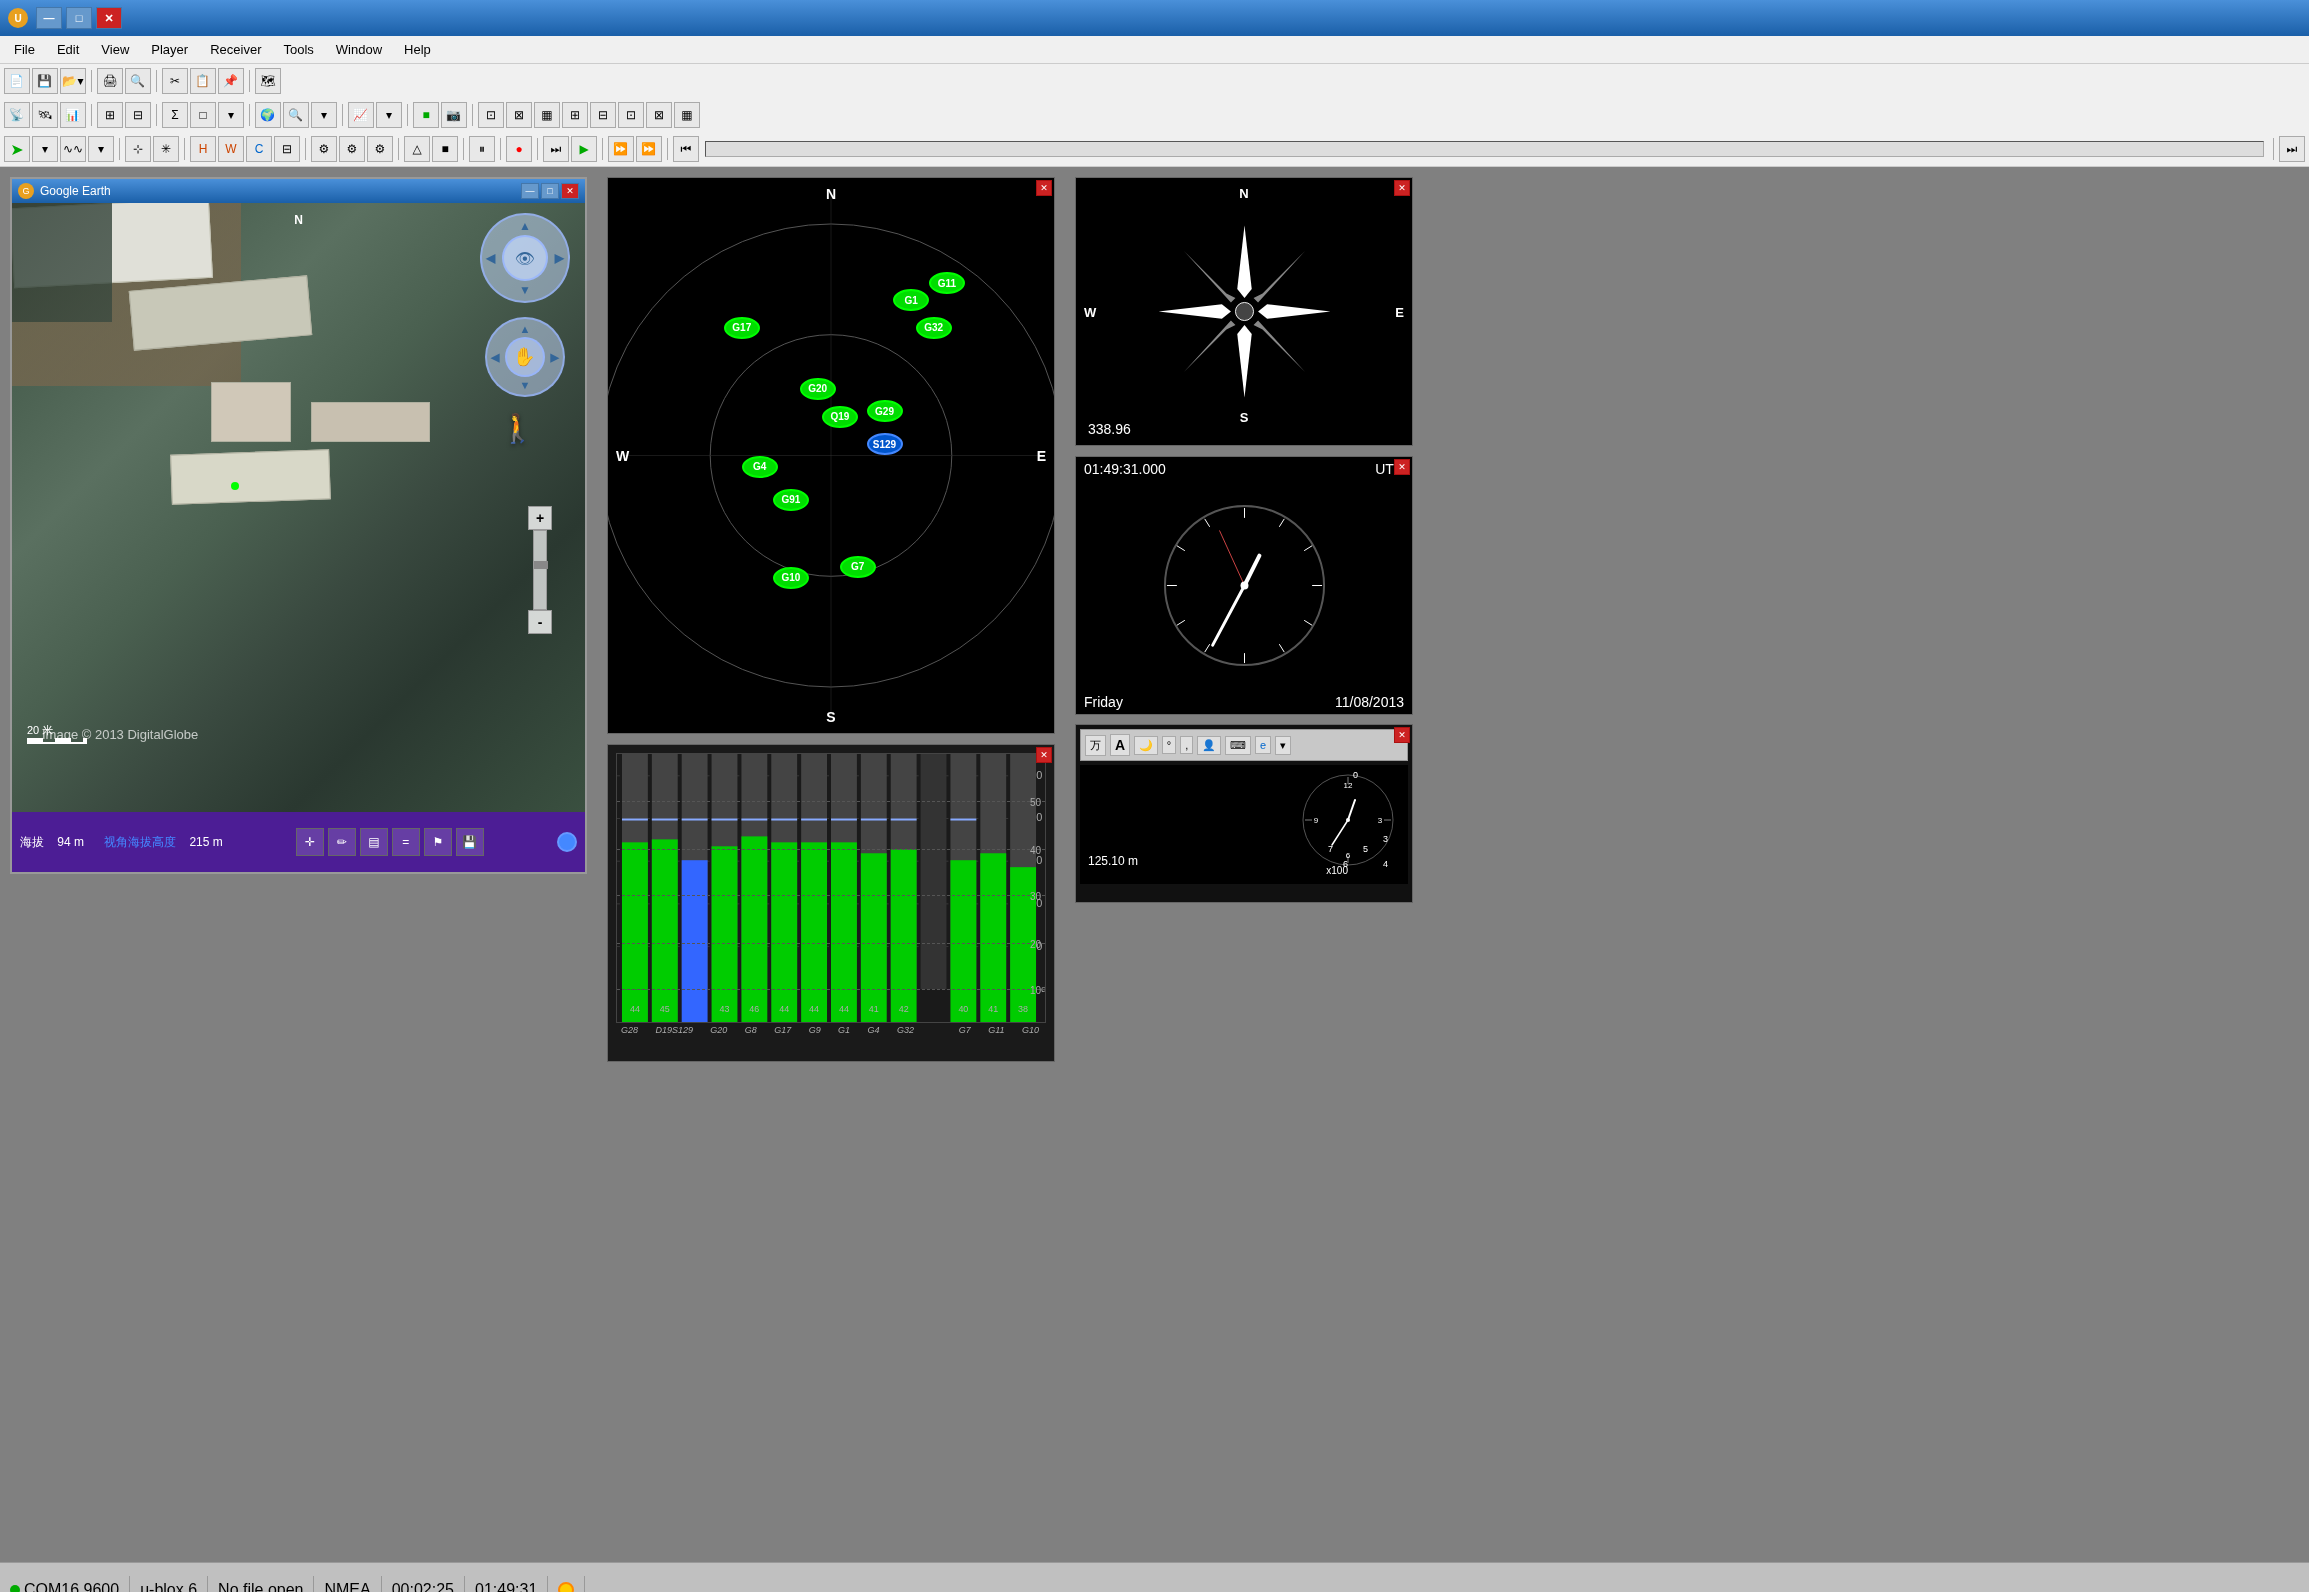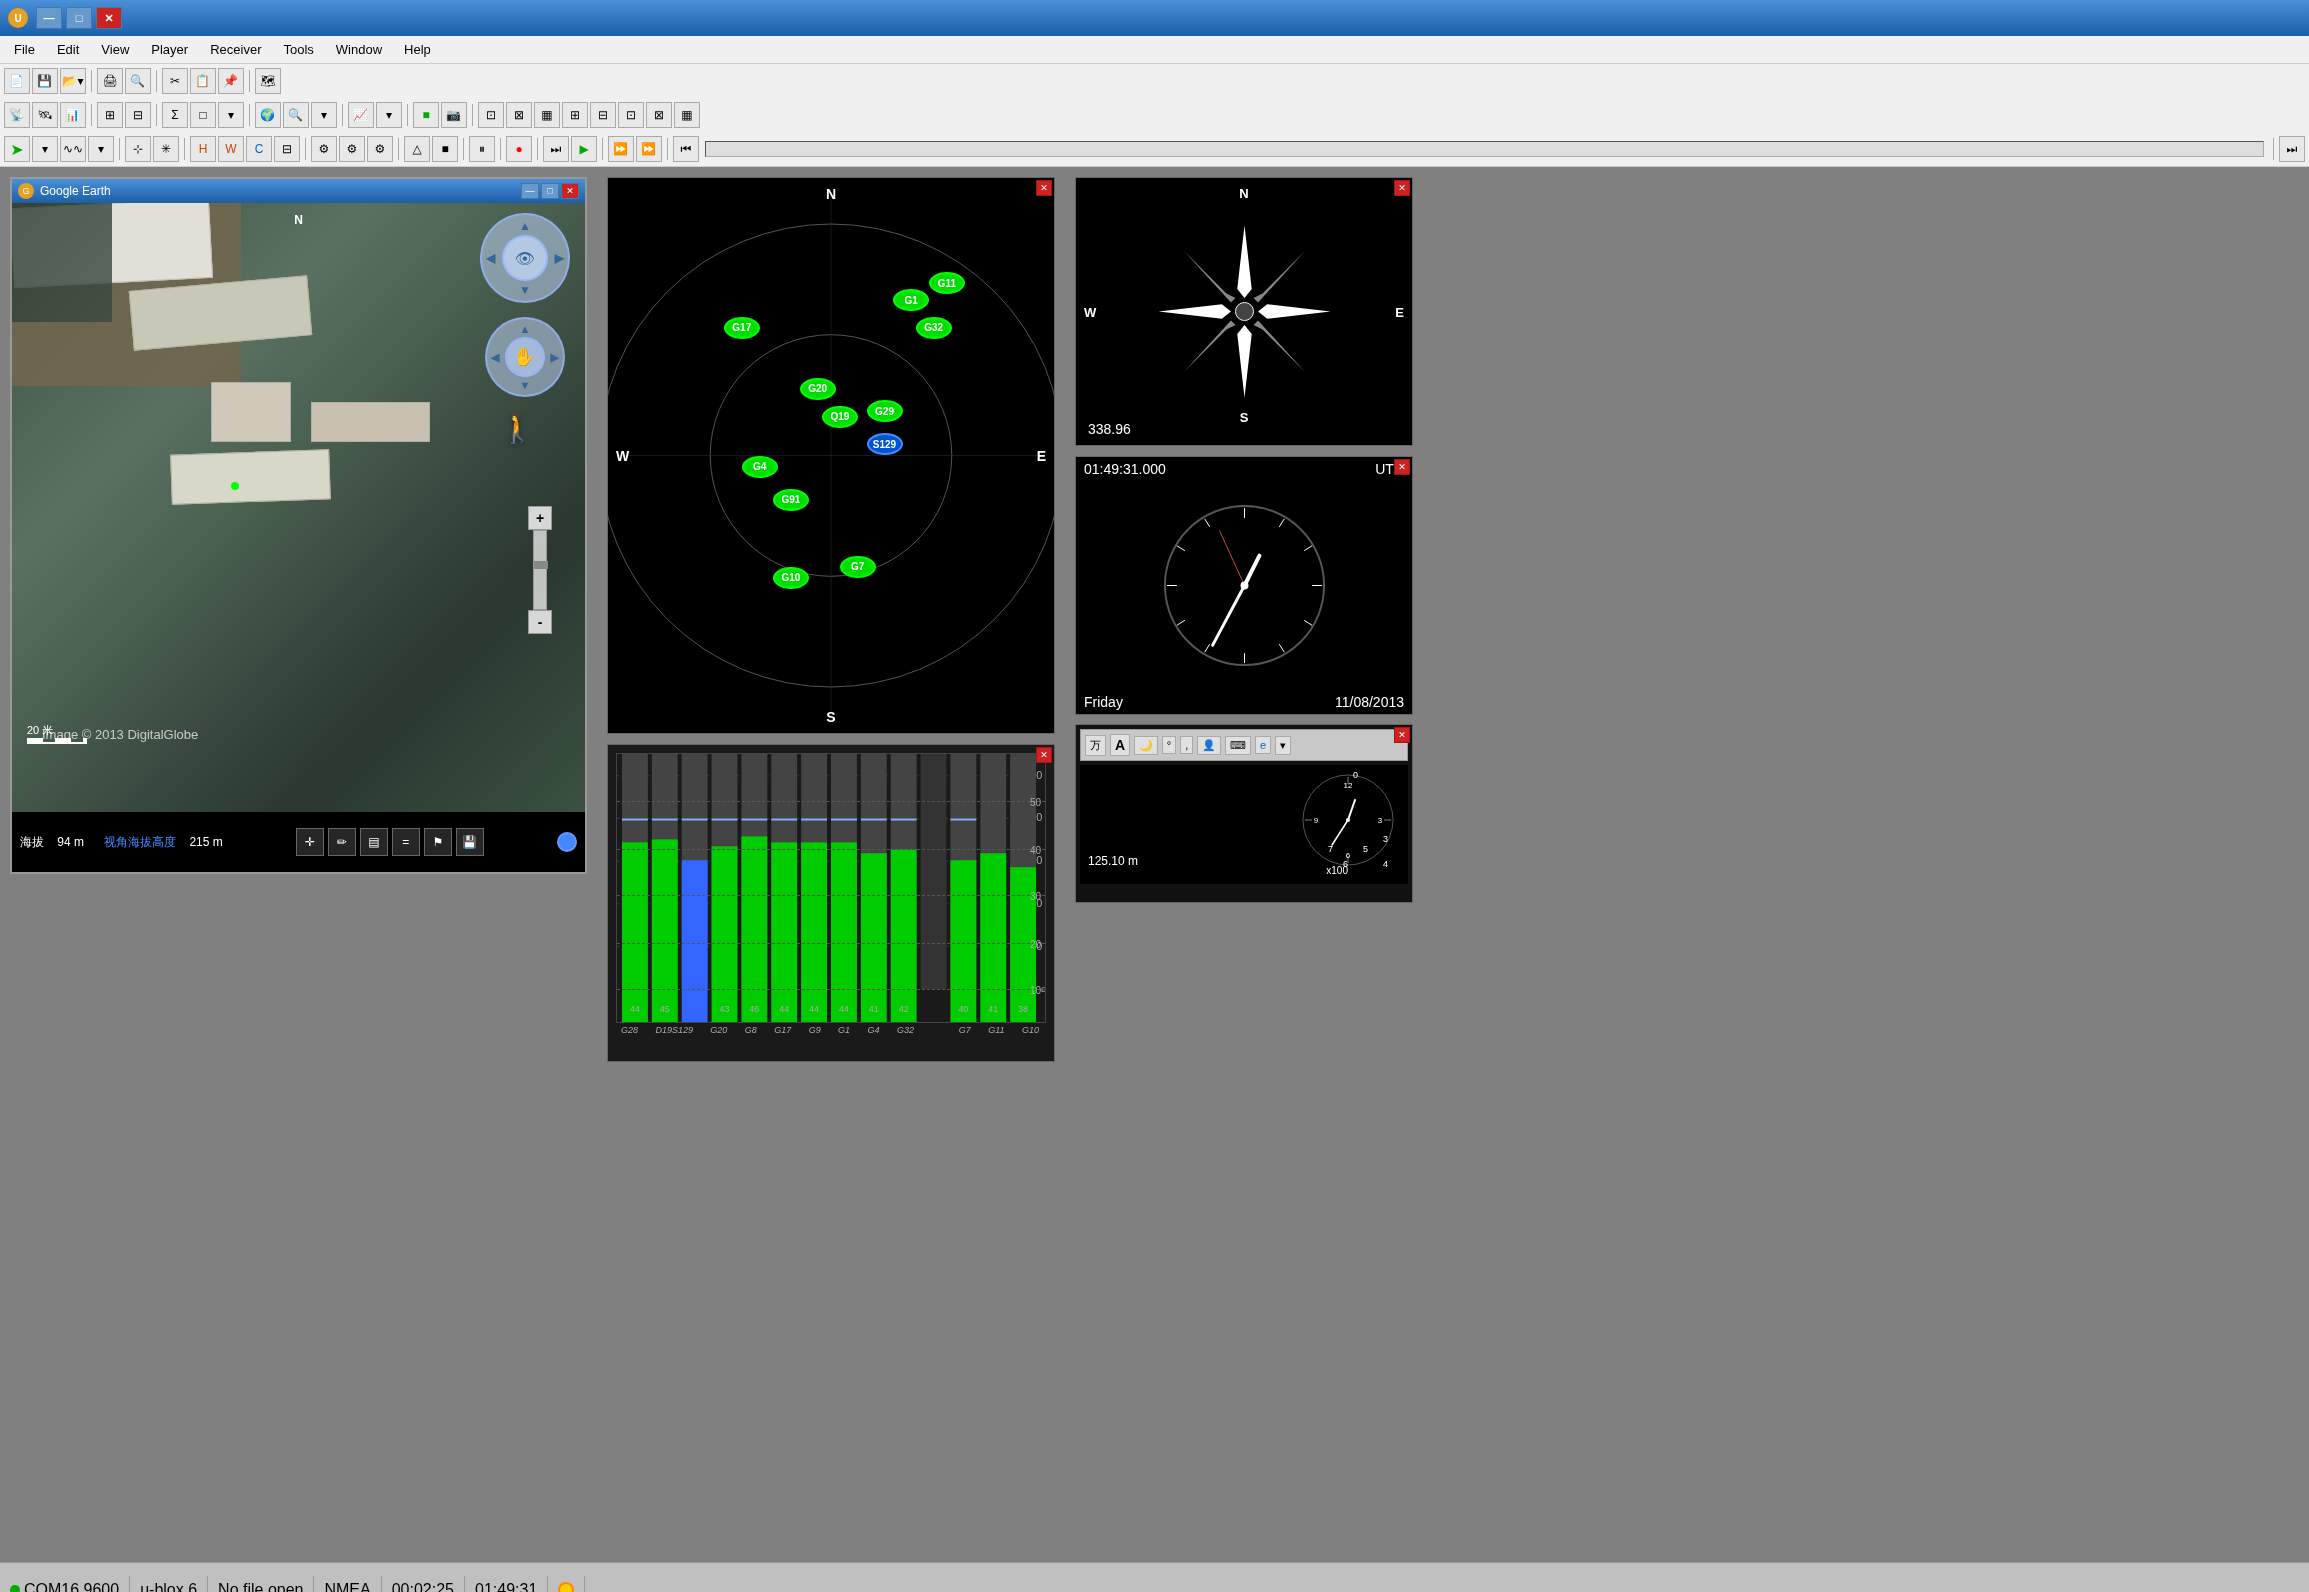--- a/index.html
+++ b/index.html
@@ -181,21 +181,21 @@
     }
     .ge-person-icon {
       position: absolute;
       right: 40px;
       top: 104px;
       font-size: 28px;
       filter: drop-shadow(0 2px 2px rgba(0,0,0,0.5));
     }
     .ge-bottom-bar {
       height: 60px;
-      background: #000000;
+      background: #4c1d95;
       padding: 4px 8px;
       display: flex;
       align-items: center;
       justify-content: space-between;
     }
     .ge-coords {
       color: white;
       font-size: 12px;
       display: flex;
       align-items: center;

